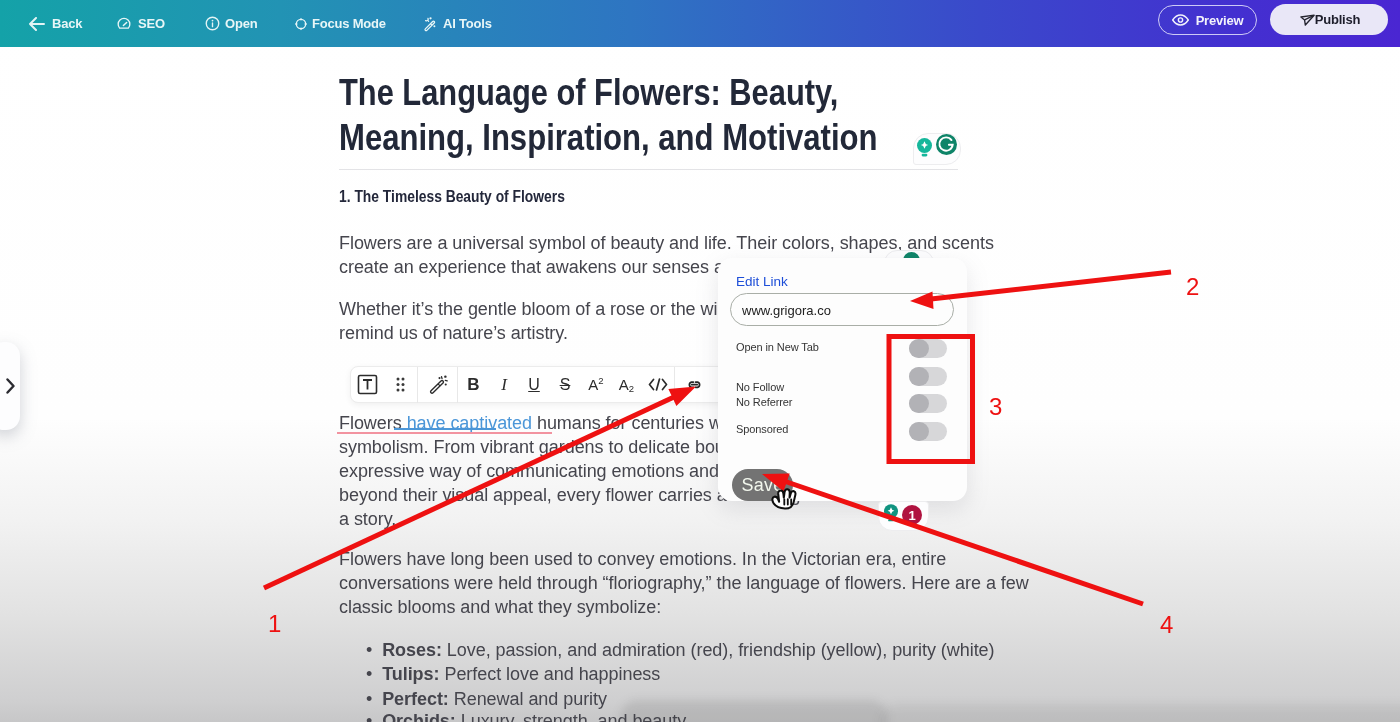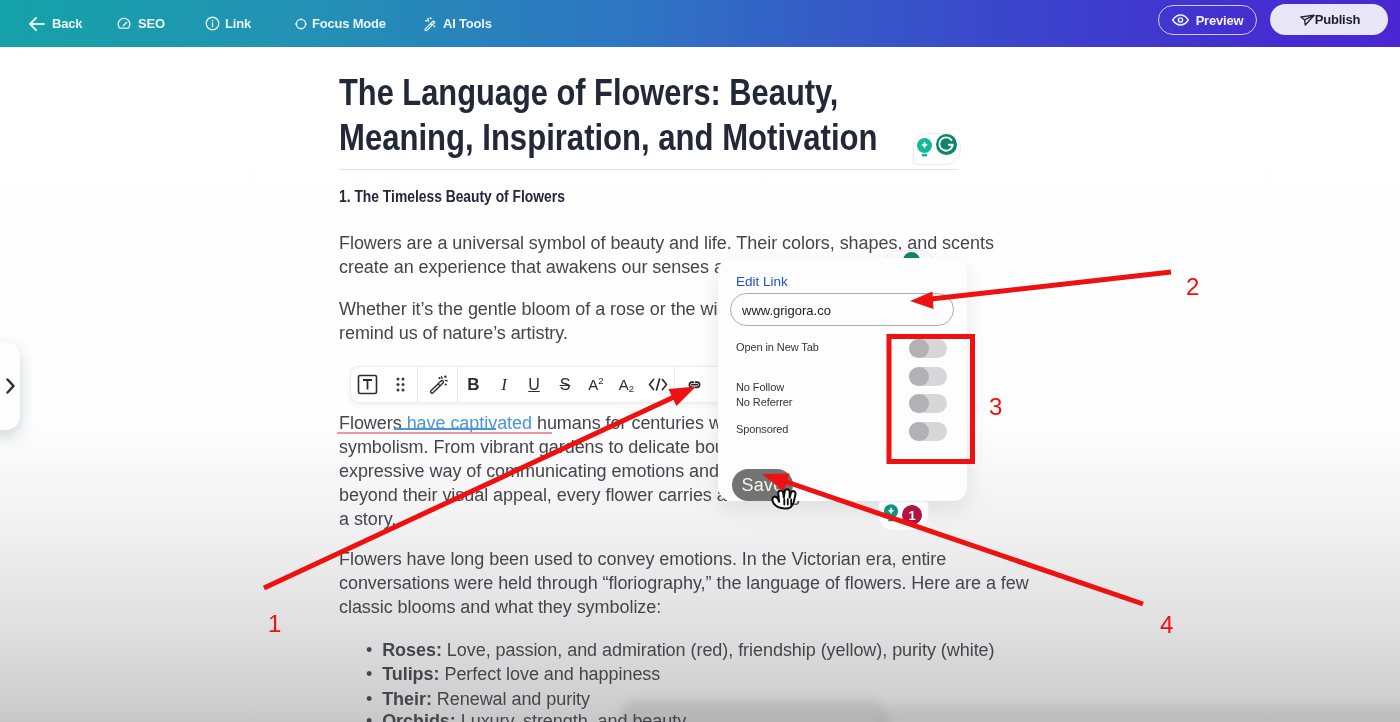--- a/index.html
+++ b/index.html
@@ -57,21 +57,21 @@
       <path d="M11 14.5 L16.5 9.5" stroke-width="2.6" stroke-linecap="round"></path>
     </svg>
   <span>SEO</span>
 </div>
 <div class="navitem" style="left:205px;gap:5px;">
   <svg width="15" height="15" viewBox="0 0 24 24" fill="none" stroke="#e3f4f5" stroke-width="2.2">
       <circle cx="12" cy="12" r="10"></circle>
       <path d="M12 11 V17" stroke-linecap="round"></path>
       <circle cx="12" cy="7.2" r="1.4" fill="#e3f4f5" stroke="none"></circle>
     </svg>
-  <span>Link</span>
+  <span>Open</span>
 </div>
 <div class="navitem" style="left:294px;gap:4px;">
   <svg width="14" height="14" viewBox="0 0 24 24" fill="none" stroke="#e8f6f7" stroke-width="2.3">
       <circle cx="12" cy="12" r="8"></circle>
       <path d="M12 1.5 L14 4 L12 6.5 L10 4 Z M22.5 12 L20 14 L17.5 12 L20 10 Z M12 17.5 L14 20 L12 22.5 L10 20 Z M6.5 12 L4 14 L1.5 12 L4 10 Z" fill="#e8f6f7" stroke="none"></path>
     </svg>
   <span>Focus Mode</span>
 </div>
 <div class="navitem" style="left:422px;gap:5px;">
   <svg width="16" height="16" viewBox="0 0 24 24" fill="none" stroke="#e8f6f7" stroke-width="1.9">
@@ -122,21 +122,21 @@
 <div class="line" style="top:459px;">expressive way of communicating emotions and brightening spaces. But</div>
 <div class="line" style="top:483px;">beyond their visual appeal, every flower carries a meaning and often tells</div>
 <div class="line" style="top:507px;">a story.</div>
 
 <div class="line" style="top:547px;">Flowers have long been used to convey emotions. In the Victorian era, entire</div>
 <div class="line" style="top:571px;">conversations were held through “floriography,” the language of flowers. Here are a few</div>
 <div class="line" style="top:595px;">classic blooms and what they symbolize:</div>
 
 <div class="line" style="left:366px;top:638px;">•&nbsp;&nbsp;<b>Roses:</b> Love, passion, and admiration (red), friendship (yellow), purity (white)</div>
 <div class="line" style="left:366px;top:662px;">•&nbsp;&nbsp;<b>Tulips:</b> Perfect love and happiness</div>
-<div class="line" style="left:366px;top:687px;">•&nbsp;&nbsp;<b>Their:</b> Renewal and purity</div>
+<div class="line" style="left:366px;top:687px;">•&nbsp;&nbsp;<b>Perfect:</b> Renewal and purity</div>
 <div class="line" style="left:366px;top:709px;">•&nbsp;&nbsp;<b>Orchids:</b> Luxury, strength, and beauty</div>
 
 <div class="abs" id="blueline" style="left:394px;top:428px;width:102px;height:2px;background:#4b96d8;"></div>
 <div class="abs" id="pinkline" style="left:337px;top:431.5px;width:215px;height:2.3px;background:#f293a0;"></div>
 
 <div class="gbubble" style="left:913px;top:133px;width:46px;height:30px;border-radius:15px 15px 15px 3px;"></div>
 <svg class="abs" style="left:917px;top:138px;" width="15" height="21" viewBox="0 0 15 21">
   <circle cx="7.5" cy="7.5" r="7.5" fill="#15b79b"></circle>
   <rect x="4.6" y="15.8" width="5.8" height="2.6" rx="1.3" fill="#15b79b"></rect>
   <path d="M7.5 3.2 L9.3 7.0 L7.5 10.8 L5.7 7.0 Z M3.9 7.0 L7.5 5.4 L11.1 7.0 L7.5 8.6 Z" fill="#fff"></path>

